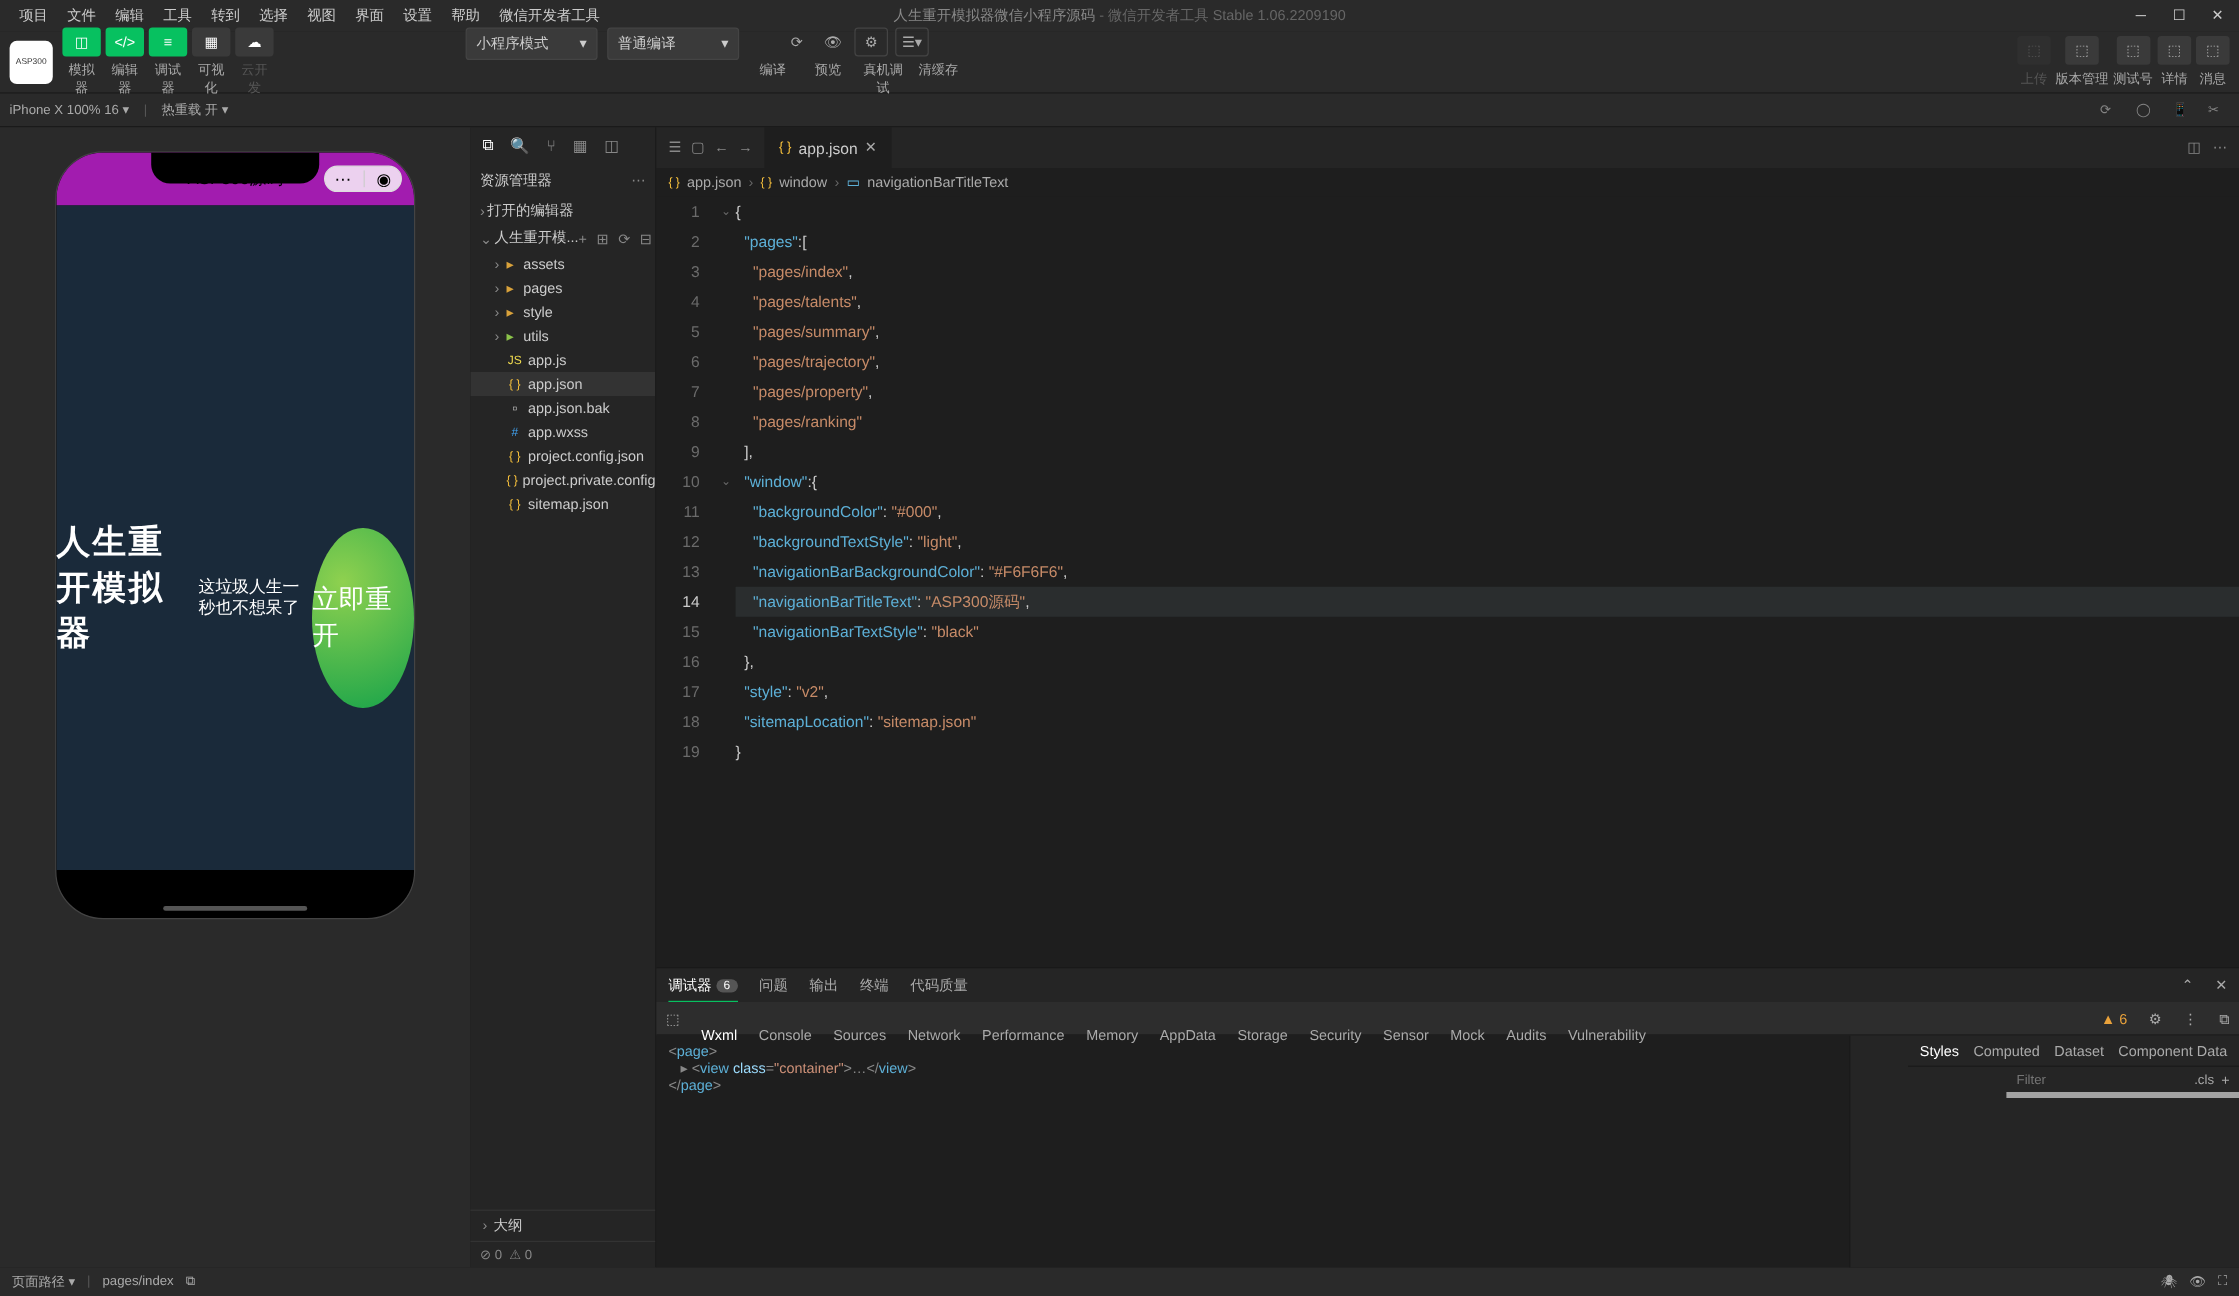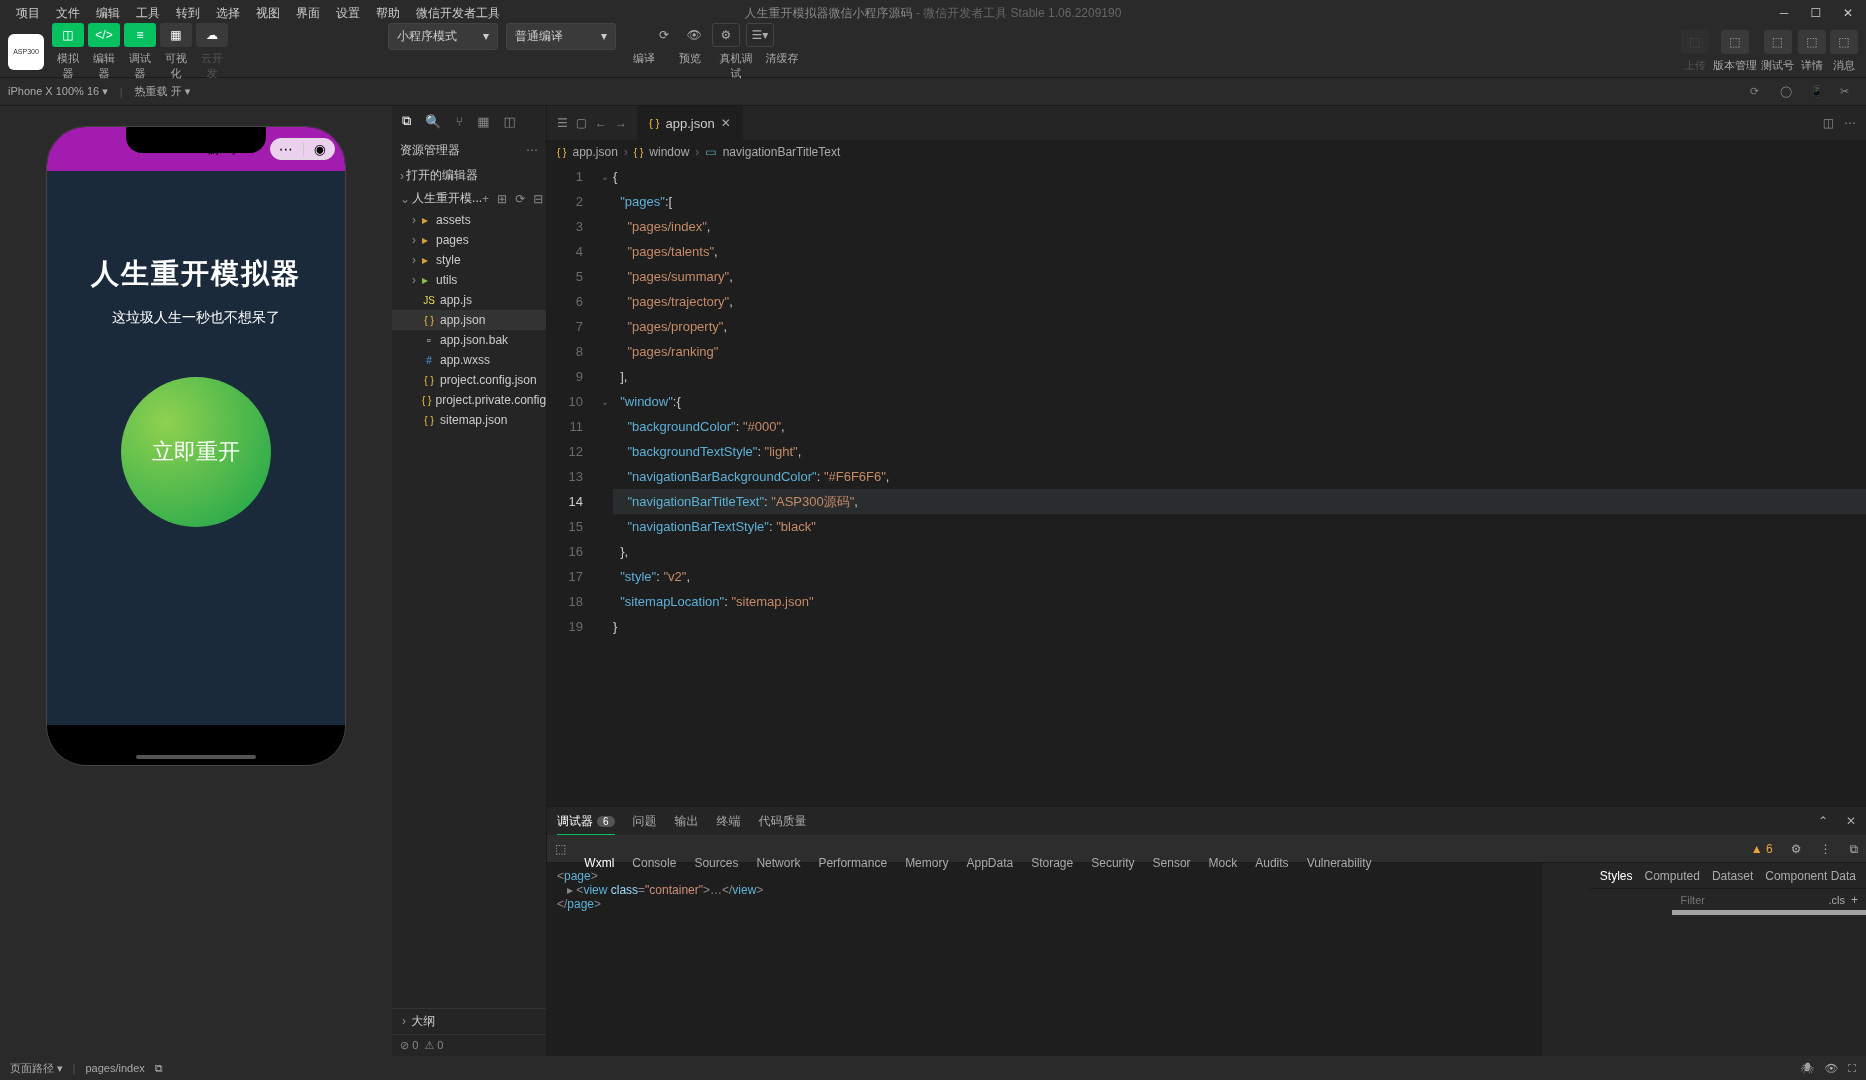--- a/index.html
+++ b/index.html
@@ -47,21 +47,21 @@
 
 
 .simulator { width: 392px; background: #2a2a2a; display: flex; justify-content: center; padding-top: 20px; }
 .phone { width: 300px; height: 640px; background: #000; border-radius: 40px; position: relative; overflow: hidden; border: 1px solid #444; }
 .notch { position: absolute; top: 0; left: 50%; transform: translateX(-50%); width: 140px; height: 26px; background: #000; border-radius: 0 0 16px 16px; z-index: 10; }
 .status-bar { height: 40px; background: #fff; display: flex; align-items: center; justify-content: space-between; padding: 0 20px 0 24px; color: #000; font-size: 13px; font-weight: 600; }
 .battery { display: flex; align-items: center; gap: 2px; }
 .nav-bar { height: 44px; background: #a21caf; display: flex; align-items: center; justify-content: center; position: relative; color: #000; font-size: 14px; }
 .nav-capsule { position: absolute; right: 10px; display: flex; align-items: center; gap: 10px; border: 1px solid #ddd; border-radius: 14px; padding: 2px 8px; background: rgba(255,255,255,0.8); }
 .capsule-dot { display: inline-block; }
-.phone-content { height: calc(100% - 84px); background: #1a2a3a; display: flex; flex-direction: column; align-items: center; padding-top: 84px; }
+.phone-content { height: calc(100% - 84px); background: #1a2a3a; display: flex; flex-direction: row; align-items: center; padding-top: 84px; }
 .sim-title { color: #fff; font-size: 28px; font-weight: 600; letter-spacing: 2px; }
 .sim-subtitle { color: #fff; font-size: 14px; margin-top: 16px; }
 .sim-btn { width: 150px; height: 150px; border-radius: 50%; background: radial-gradient(circle at 30% 30%, #8fd14f, #17a34a); display: flex; align-items: center; justify-content: center; color: #fff; font-size: 22px; margin-top: 50px; cursor: pointer; }
 .home-indicator { position: absolute; bottom: 6px; left: 50%; transform: translateX(-50%); width: 120px; height: 4px; background: #555; border-radius: 2px; }
 
 
 .explorer { width: 155px; background: #252525; display: flex; flex-direction: column; border-right: 1px solid #1a1a1a; }
 .exp-icons { height: 30px; display: flex; align-items: center; gap: 14px; padding: 0 10px; color: #888; font-size: 13px; }
 .exp-icons span { cursor: pointer; }
 .exp-header { height: 28px; display: flex; align-items: center; justify-content: space-between; padding: 0 8px; color: #ccc; font-size: 12px; }

